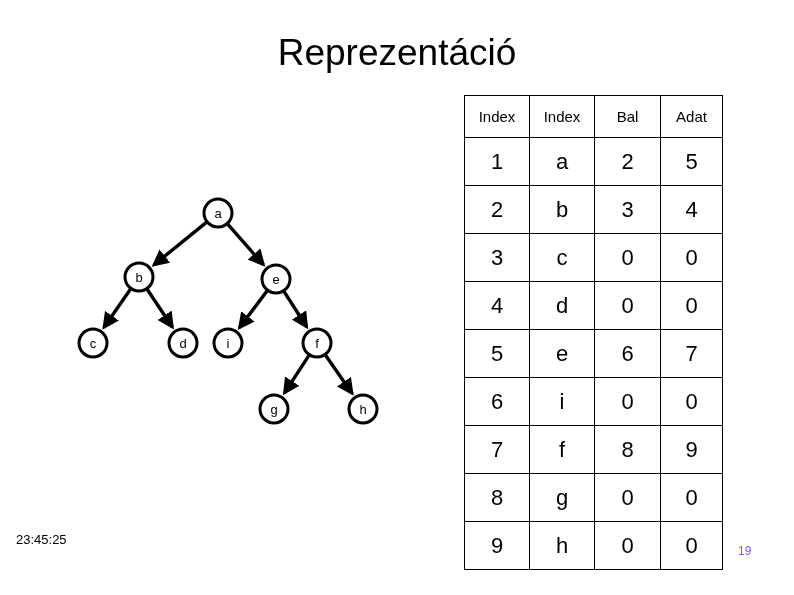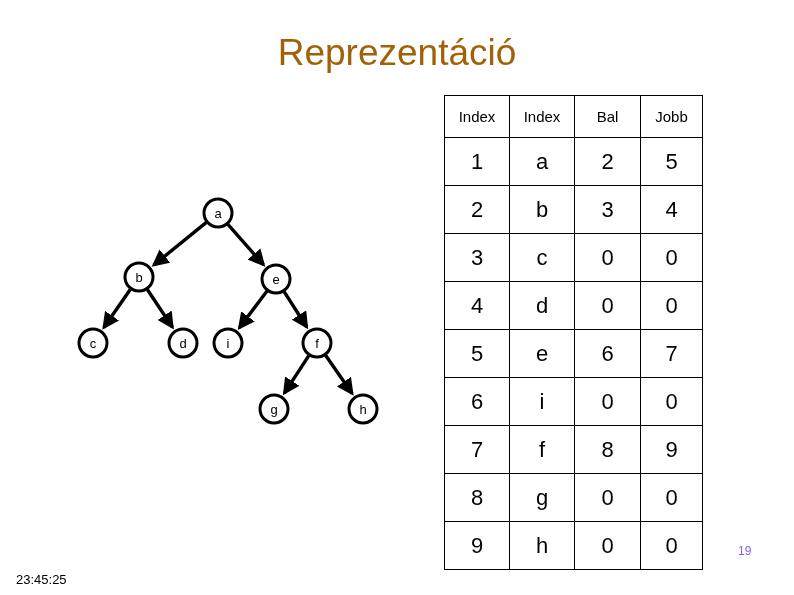--- a/index.html
+++ b/index.html
@@ -25,21 +25,21 @@
   #slide-title {
     position: absolute;
     left: 0;
     top: 33px;
     width: 794px;
     text-align: center;
     font-size: 37px;
     font-weight: normal;
     letter-spacing: 0px;
     line-height: 1.1;
-    color: #a16207;
+    color: #000000;
     white-space: nowrap;
   }
   
   #tree-figure {
     position: absolute;
     left: 60px;
     top: 190px;
     width: 350px;
     height: 250px;
   }
@@ -57,21 +57,21 @@
     dominant-baseline: central;
   }
   .tree-edge {
     stroke: #000000;
     stroke-width: 3.4;
     fill: none;
   }
   
   #repr-table-wrap {
     position: absolute;
-    left: 444px;
+    left: 464px;
     top: 95px;
   }
   table#repr-table {
     border-collapse: collapse;
     table-layout: fixed;
     background: #ffffff;
   }
   table#repr-table th,
   table#repr-table td {
     border: 1.6px solid #000000;
@@ -91,21 +91,21 @@
     font-weight: normal;
   }
   col.col-index { width: 65px; }
   col.col-adat  { width: 65px; }
   col.col-bal   { width: 66px; }
   col.col-jobb  { width: 62px; }
   
   #timestamp {
     position: absolute;
     left: 16px;
-    top: 572px;
+    top: 532px;
     font-size: 13px;
     color: #000000;
     white-space: nowrap;
   }
   #page-number {
     position: absolute;
     left: 738px;
     top: 544px;
     font-size: 12px;
     color: #8b5cf6;
@@ -183,21 +183,21 @@
         <col class="col-index">
         <col class="col-adat">
         <col class="col-bal">
         <col class="col-jobb">
       </colgroup>
       <thead>
         <tr id="repr-head-row">
             <th>Index</th>
             <th>Index</th>
             <th>Bal</th>
-            <th>Jobb</th>
+            <th>Adat</th>
           </tr>
       </thead>
       <tbody id="repr-body">
           <tr>
             <td>1</td>
             <td>a</td>
             <td>2</td>
             <td>5</td>
           </tr>
           <tr>

